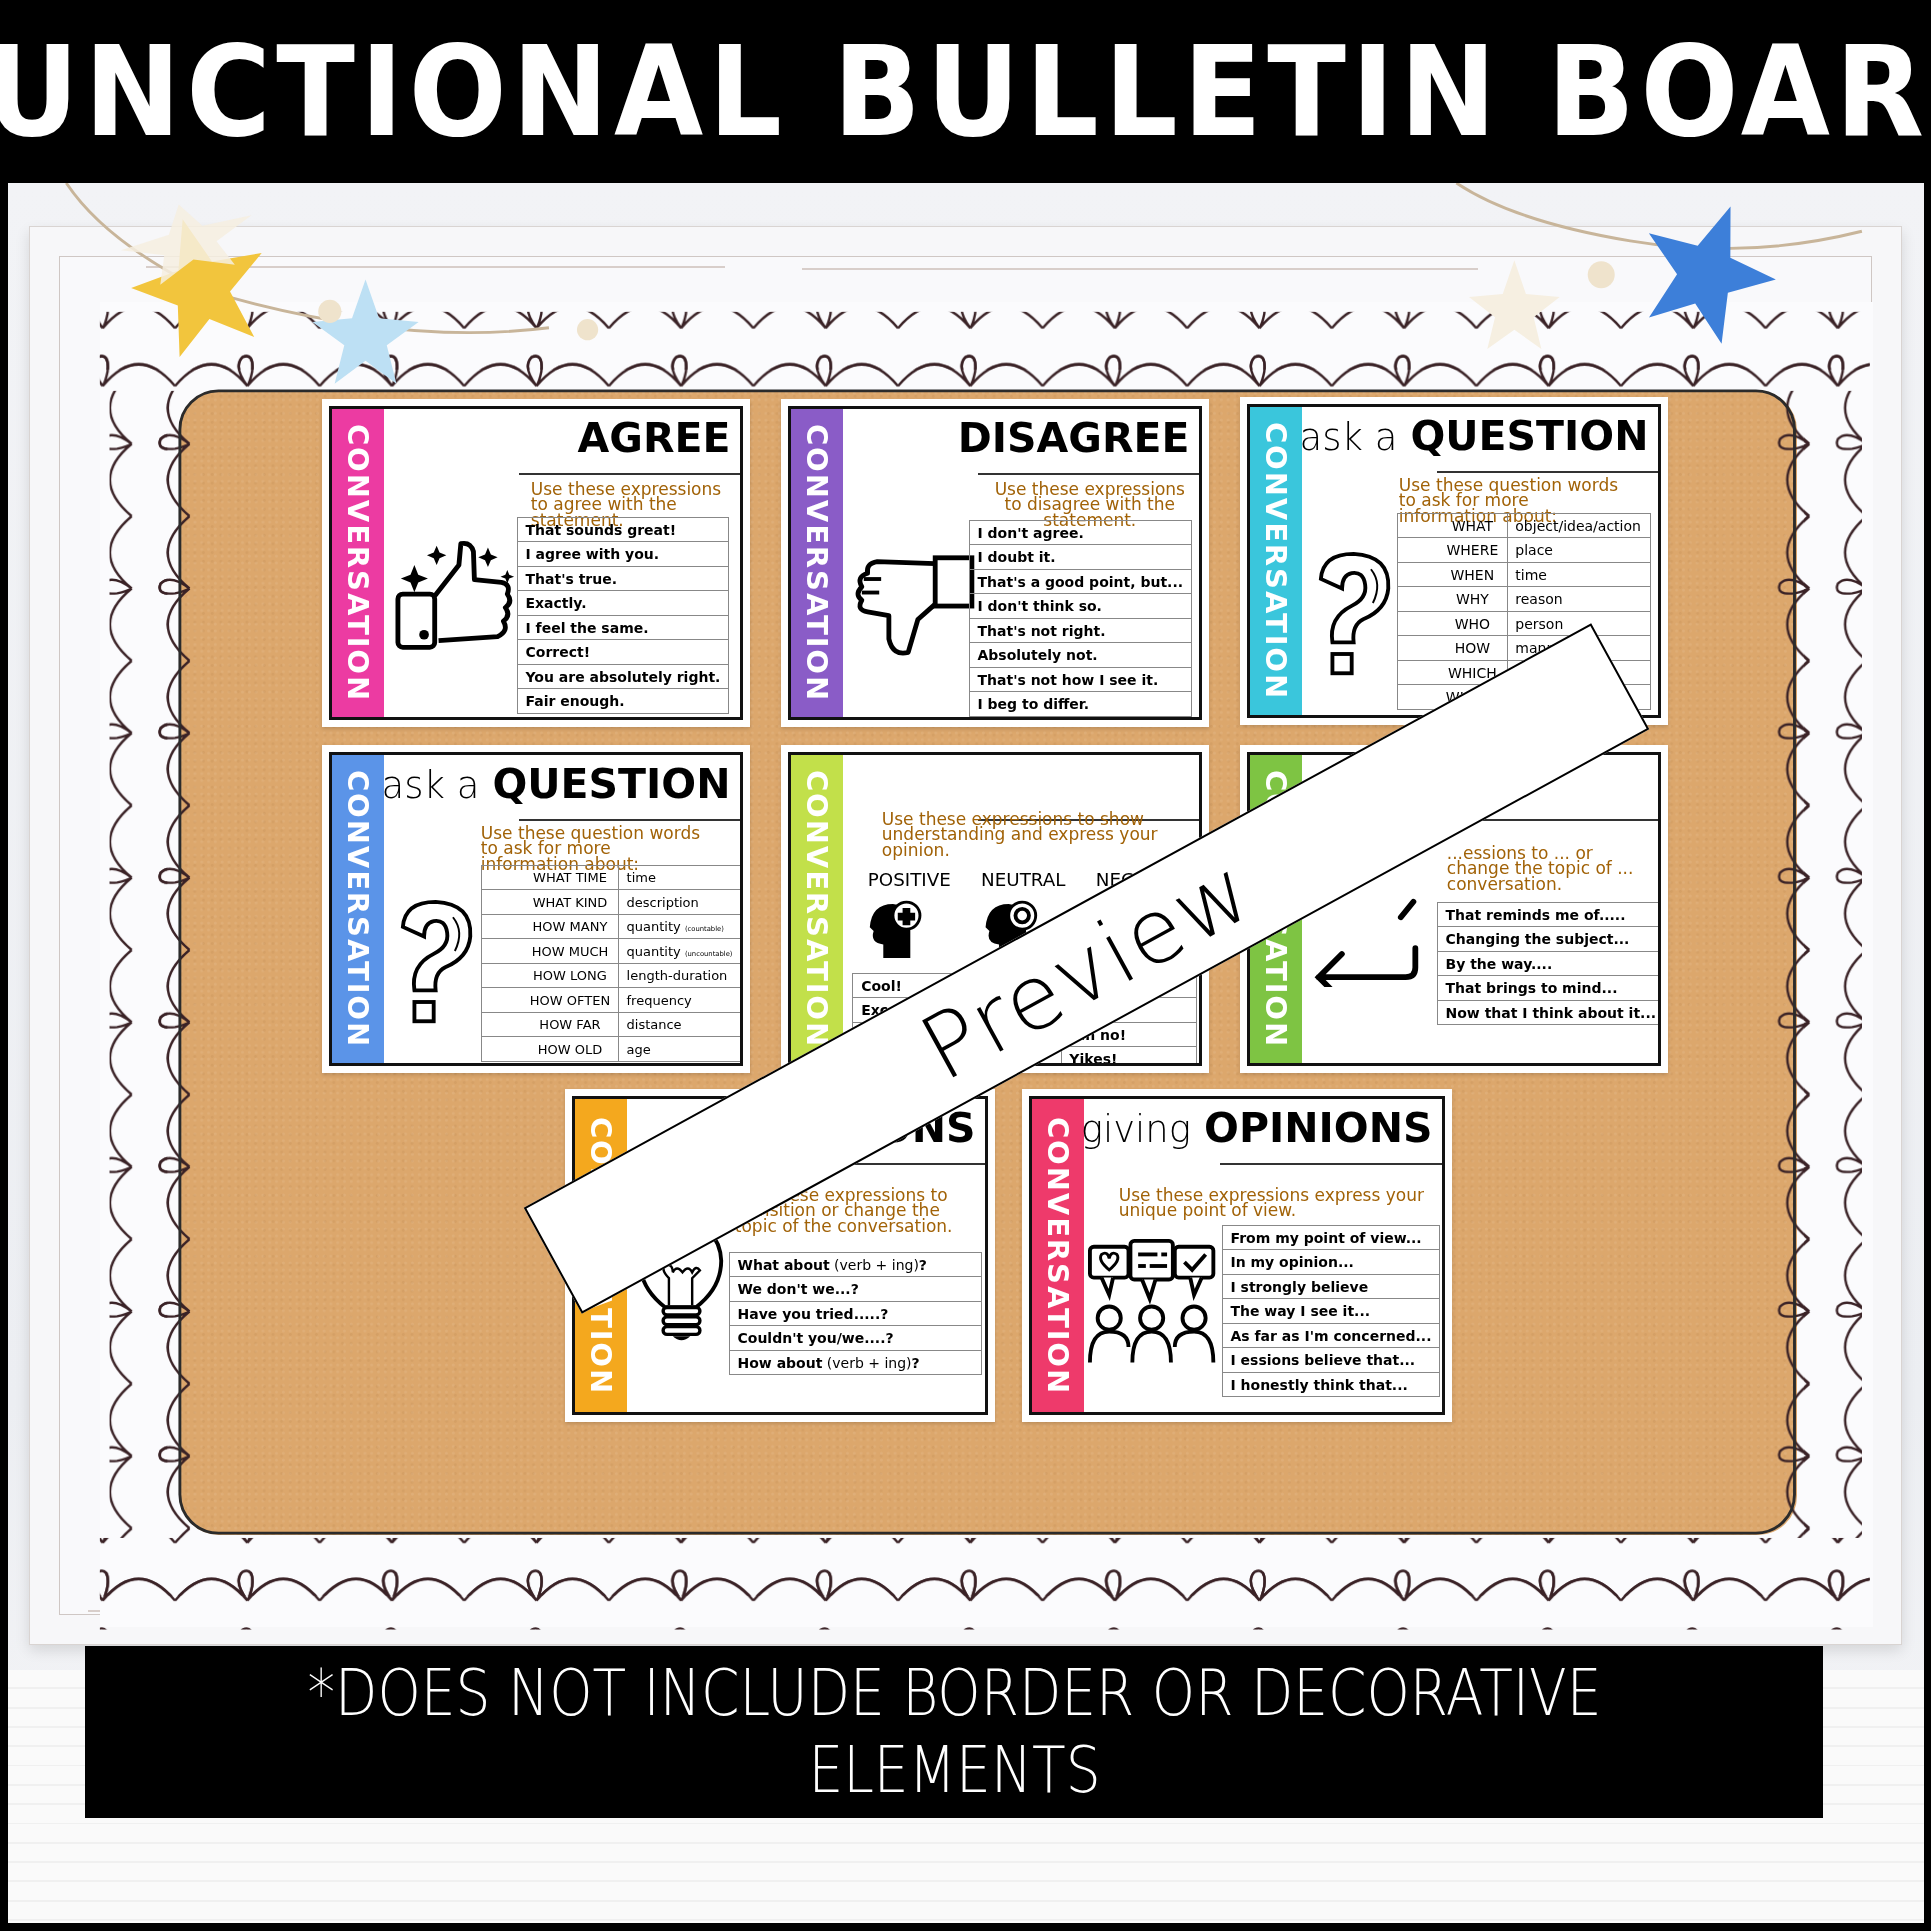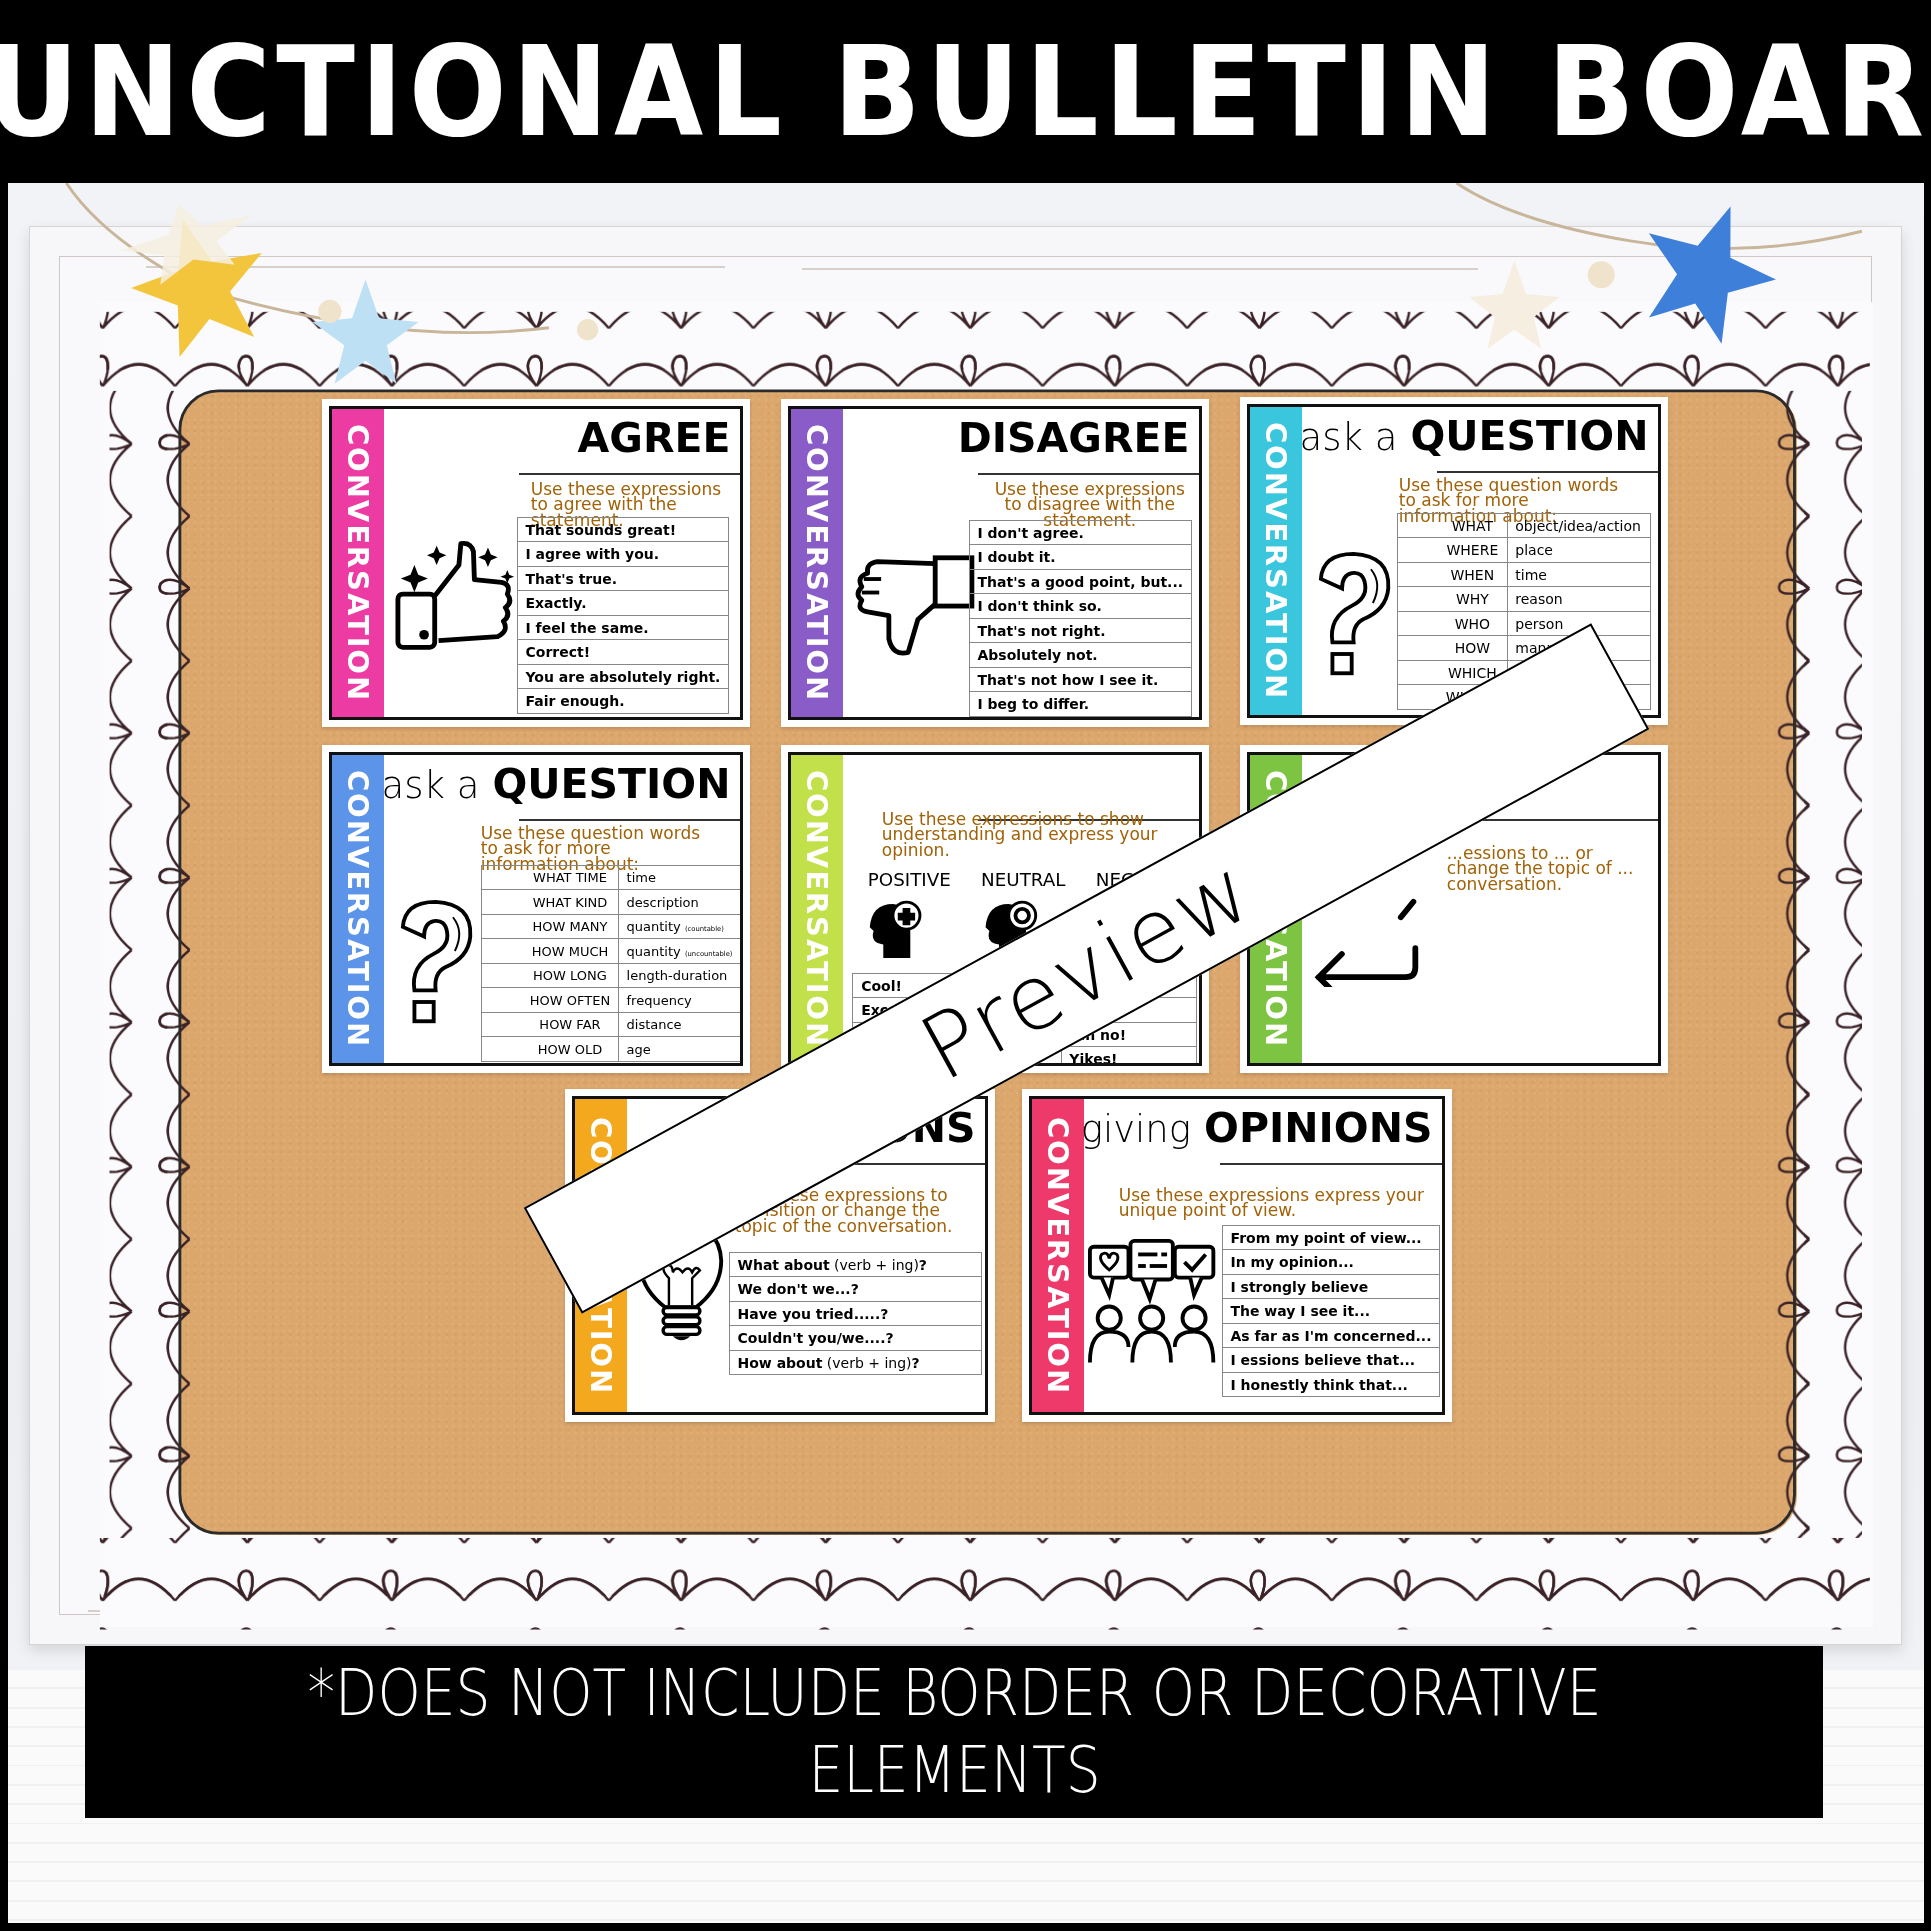--- a/index.html
+++ b/index.html
@@ -389,20 +389,39 @@
       <span>CONVERSATION</span>
     </div>
     <div class="card-body">
       <div class="card-title" style="left:19.3px;right:auto;"><span class="light">chang...</span></div>
       <div class="card-rule"></div>
       <div class="card-desc" style="left:145px;top:91px;width:212px;">...essions to ... or change the topic of ... conversation.</div>
       <svg class="card-icon" style="left:7.7px;top:135px;" width="116" height="97" viewBox="0 0 120 100">
         <path d="M110,60 L110,80 Q110,90 100,90 L10,90 M34,66 L10,90 L34,114" fill="none" stroke="#000" stroke-width="6" stroke-linecap="round"></path>
         <path d="M95,28 L108,12" stroke="#000" stroke-width="6" stroke-linecap="round"></path>
       </svg>
+      <table class="card-table" style="left:135px;top:147px;width:220px;">
+        <tbody>
+            <tr>
+              <td class="b">That reminds me of.....</td>
+            </tr>
+        <tr>
+              <td class="b">Changing the subject...</td>
+            </tr>
+        <tr>
+              <td class="b">By the way....</td>
+            </tr>
+        <tr>
+              <td class="b">That brings to mind...</td>
+            </tr>
+        <tr>
+              <td class="b">Now that I think about it...</td>
+            </tr>
+      </tbody>
+        </table>
     </div>
   </div>
 </div>
 
 <div class="card" style="left:565px;top:1089px;width:430px;height:333px;">
   <div class="card-inner">
     <div class="card-side" style="background:#f4a81e;">
       <span>CONVERSATION</span>
     </div>
     <div class="card-body">

